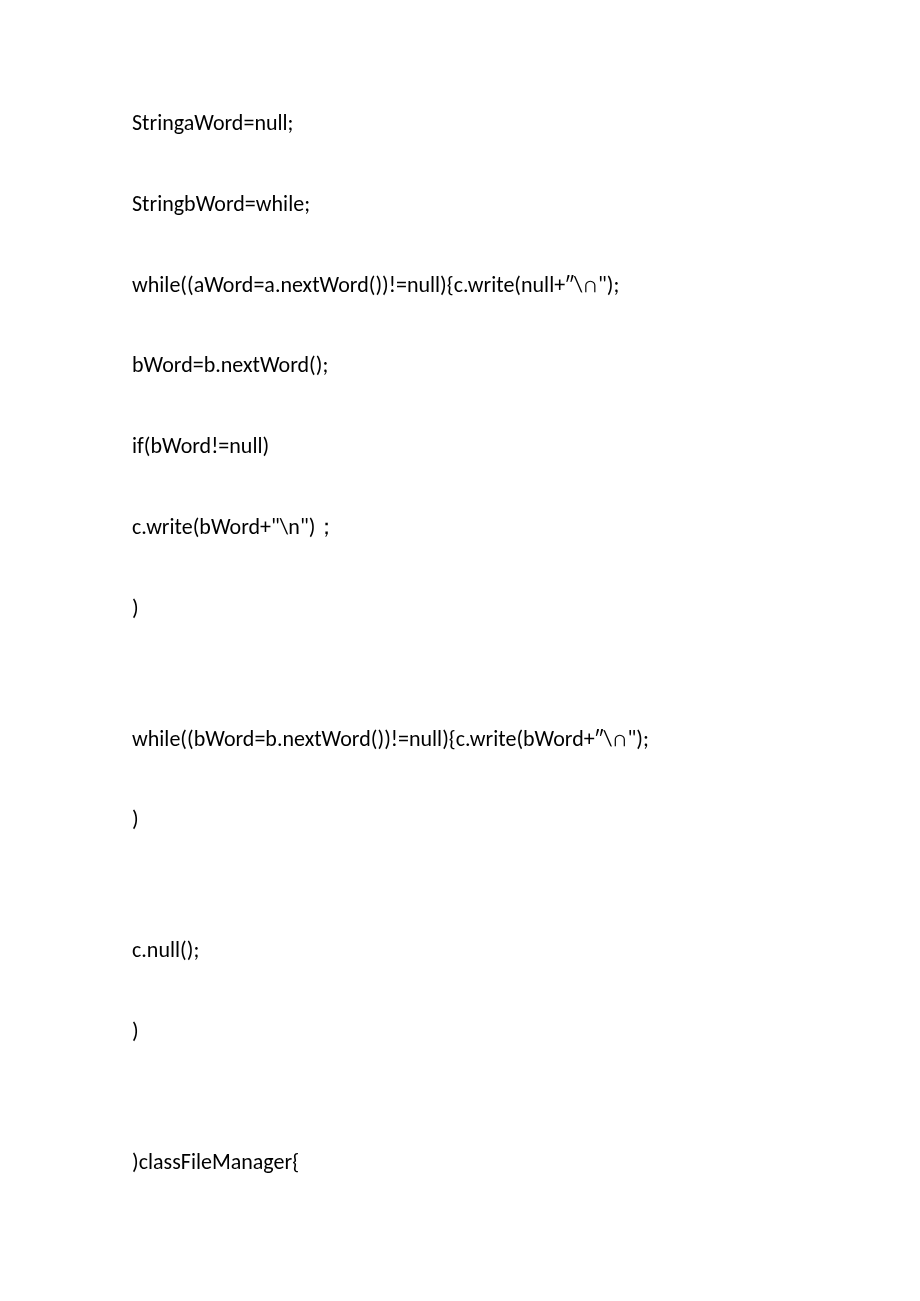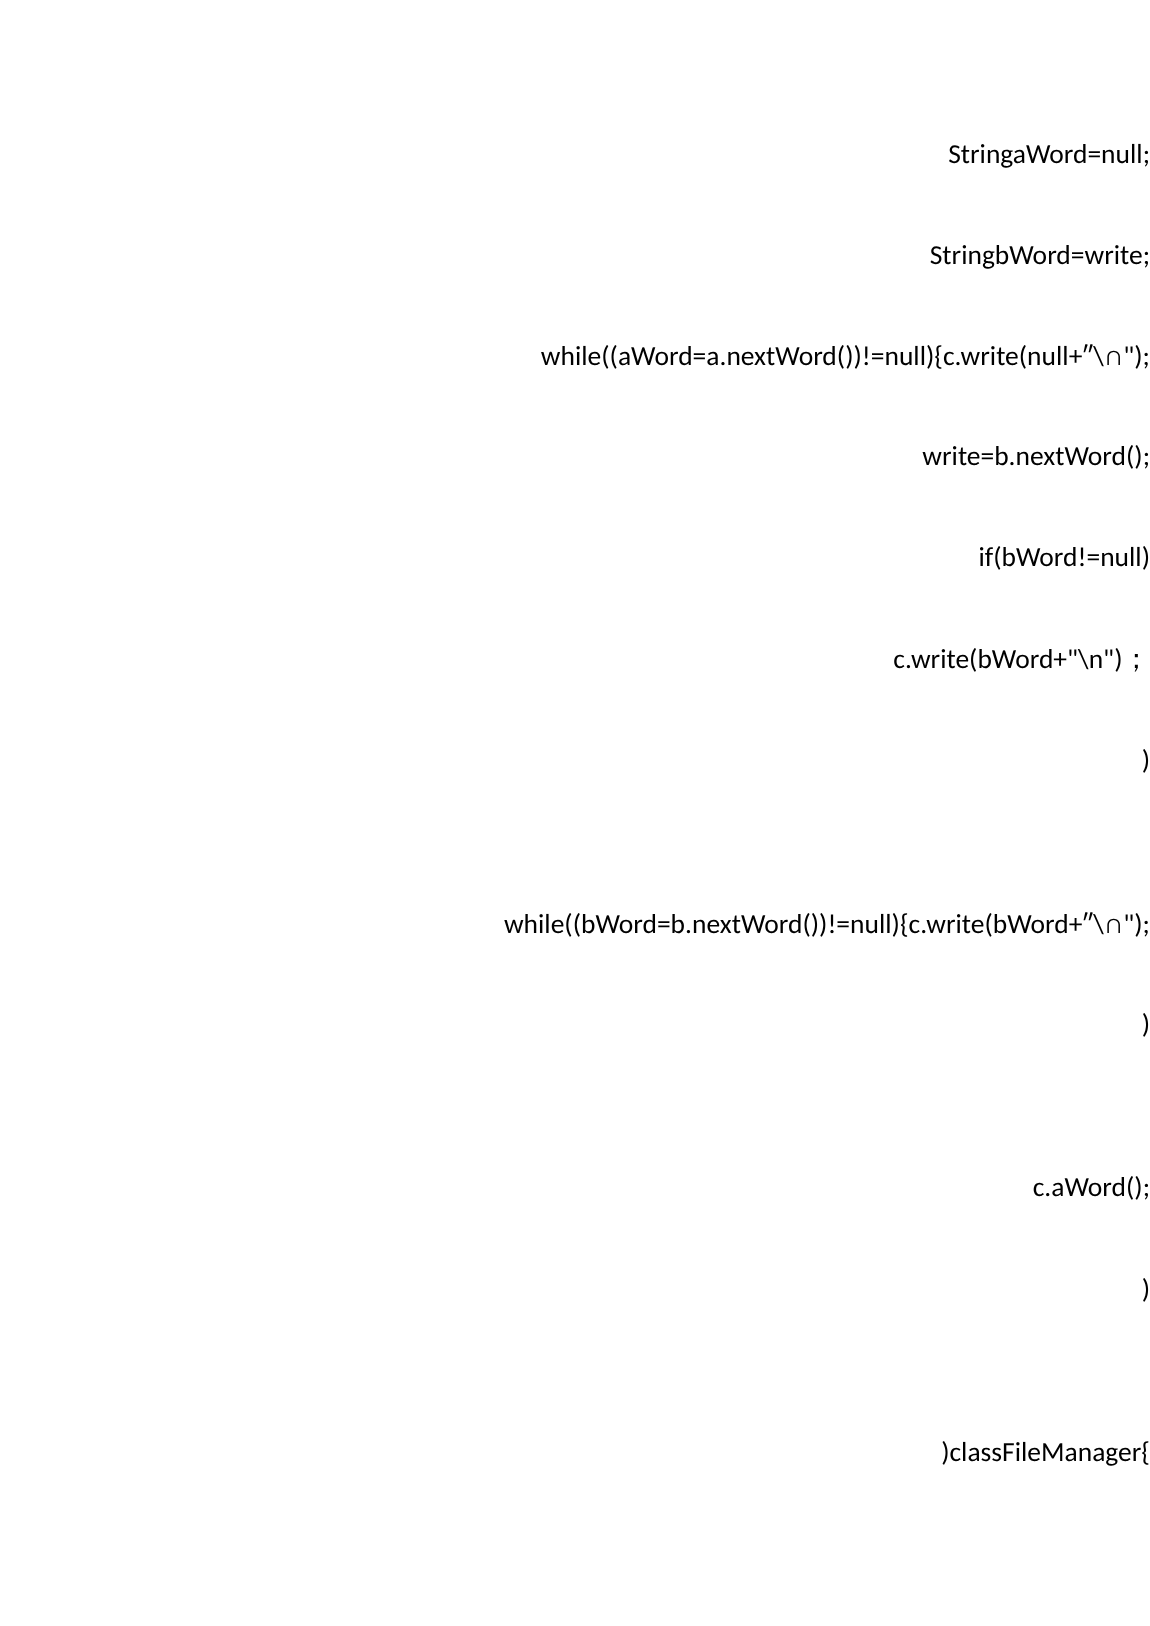--- a/index.html
+++ b/index.html
@@ -1,19 +1,18 @@
 <!DOCTYPE html>
 <html><head>
   <meta charset="utf-8">
   <style>
     * {
       margin: 0;
       padding: 0;
       box-sizing: border-box;
-      text-align: right;
     }
     body {
       background: #ffffff;
       width: 920px;
       height: 1301px;
       font-family: "Calibri", "Segoe UI", Arial, sans-serif;
       font-size: 22px;
       color: #000000;
       padding-top: 108px;
       padding-left: 132px;
@@ -24,23 +23,23 @@
       white-space: pre-wrap;
     }
     .extra-gap {
       margin-bottom: 100px;
     }
   </style>
 </head>
 <body>
 
 <div class="code-line">StringaWord=null;</div>
-<div class="code-line">StringbWord=write;</div>
+<div class="code-line">StringbWord=while;</div>
 <div class="code-line">while((aWord=a.nextWord())!=null){c.write(null+″\∩");</div>
-<div class="code-line">write=b.nextWord();</div>
+<div class="code-line">bWord=b.nextWord();</div>
 <div class="code-line">if(bWord!=null)</div>
 <div class="code-line">c.write(bWord+"\n")；</div>
 <div class="code-line extra-gap">)</div>
 <div class="code-line">while((bWord=b.nextWord())!=null){c.write(bWord+″\∩");</div>
 <div class="code-line extra-gap">)</div>
-<div class="code-line">c.aWord();</div>
+<div class="code-line">c.null();</div>
 <div class="code-line extra-gap">)</div>
 <div class="code-line">)classFileManager{</div>
 
 </body></html>

